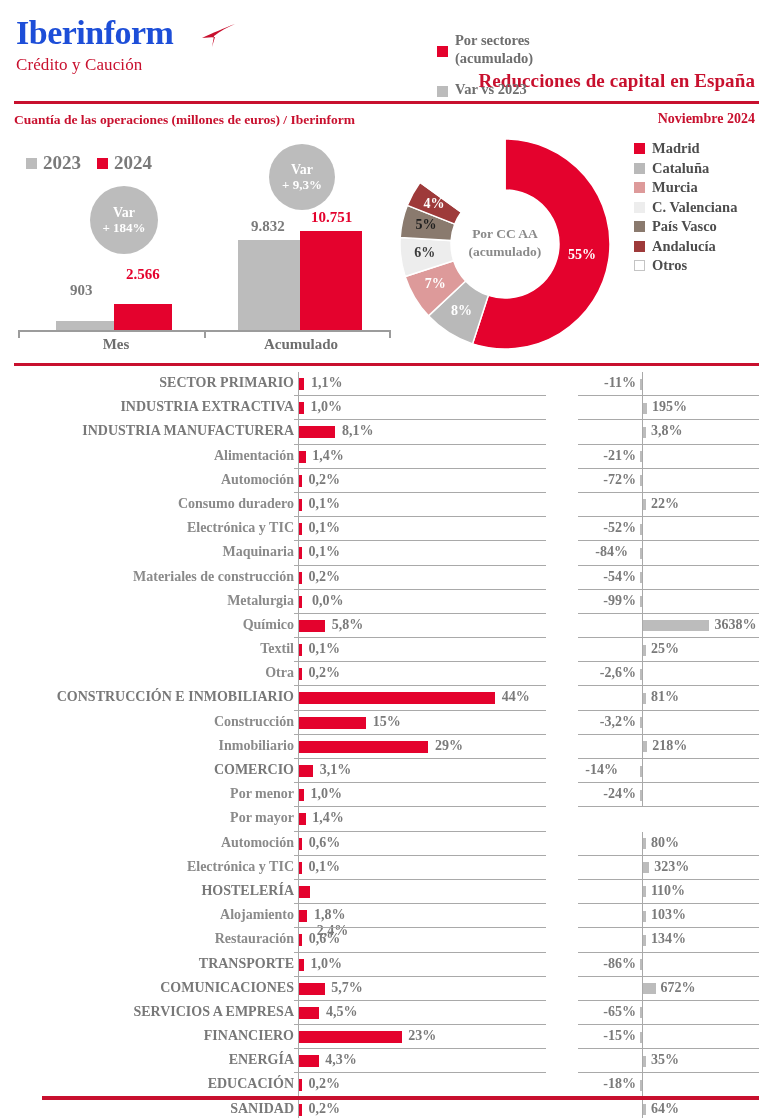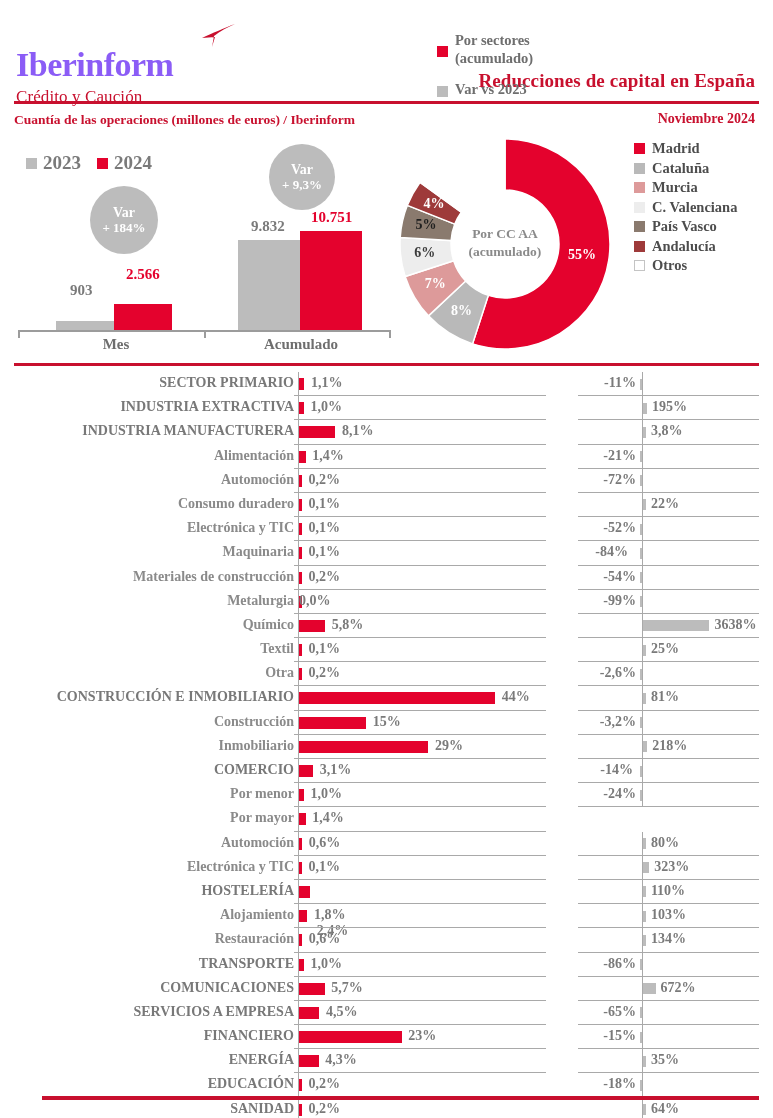--- a/index.html
+++ b/index.html
@@ -13,21 +13,21 @@
     overflow: hidden;
     color: #808080;
   }
 
   
   #header { position:absolute; left:0; top:0; width:773px; height:100px; }
   #logo-block { position:absolute; left:16px; top:16px; }
   #logo-main {
     font-family: "Liberation Serif", serif;
     font-weight: 700; font-size: 34px; letter-spacing:-0.5px;
-    color:#8b5cf6; line-height:1;margin-top:32px;
+    color:#1d4ed8; line-height:1;
   }
   #logo-swoosh { position:absolute; left:186px; top:8px; width:34px; height:24px; }
   #logo-sub {
     font-family:"Liberation Serif", serif;
     font-size:17px; color:#c8102e; margin-top:5px; letter-spacing:0.1px;
   }
   #title-main {
     position:absolute; right:18px; top:70px;
     font-weight:700; font-size:19px; color:#c8102e;
     letter-spacing:0.1px; text-align:right; white-space:nowrap;
@@ -361,21 +361,21 @@
         <div class="axisB"></div>
         <div class="barB" style="left: 61.5px; width: 2.5px;"></div>
         <div class="valB" style="right: 123px; text-align: right;">-54%</div>
       </div>
     </div>
     <div class="trow">
       <div class="sect-name">Metalurgia</div>
       <div class="cellA">
         <div class="axisA"></div>
         <div class="barA" style="width: 2.5px;"></div>
-        <div class="valA" style="left: 5px;">0,0%</div>
+        <div class="valA" style="left: 18px;">0,0%</div>
       </div>
       <div class="cellB">
         <div class="axisB"></div>
         <div class="barB" style="left: 61.5px; width: 2.5px;"></div>
         <div class="valB" style="right: 123px; text-align: right;">-99%</div>
       </div>
     </div>
     <div class="trow">
       <div class="sect-name">Químico</div>
       <div class="cellA">
@@ -457,21 +457,21 @@
     <div class="trow">
       <div class="sect-name major">COMERCIO</div>
       <div class="cellA">
         <div class="axisA"></div>
         <div class="barA" style="width: 13.795px;"></div>
         <div class="valA" style="left: 25.795px;">3,1%</div>
       </div>
       <div class="cellB">
         <div class="axisB"></div>
         <div class="barB" style="left: 61.5px; width: 2.5px;"></div>
-        <div class="valB" style="right: 126px; text-align: right;">-14%</div>
+        <div class="valB" style="right: 141px; text-align: right;">-14%</div>
       </div>
     </div>
     <div class="trow">
       <div class="sect-name">Por menor</div>
       <div class="cellA">
         <div class="axisA"></div>
         <div class="barA" style="width: 4.45px;"></div>
         <div class="valA" style="left: 16.45px;">1,0%</div>
       </div>
       <div class="cellB">

